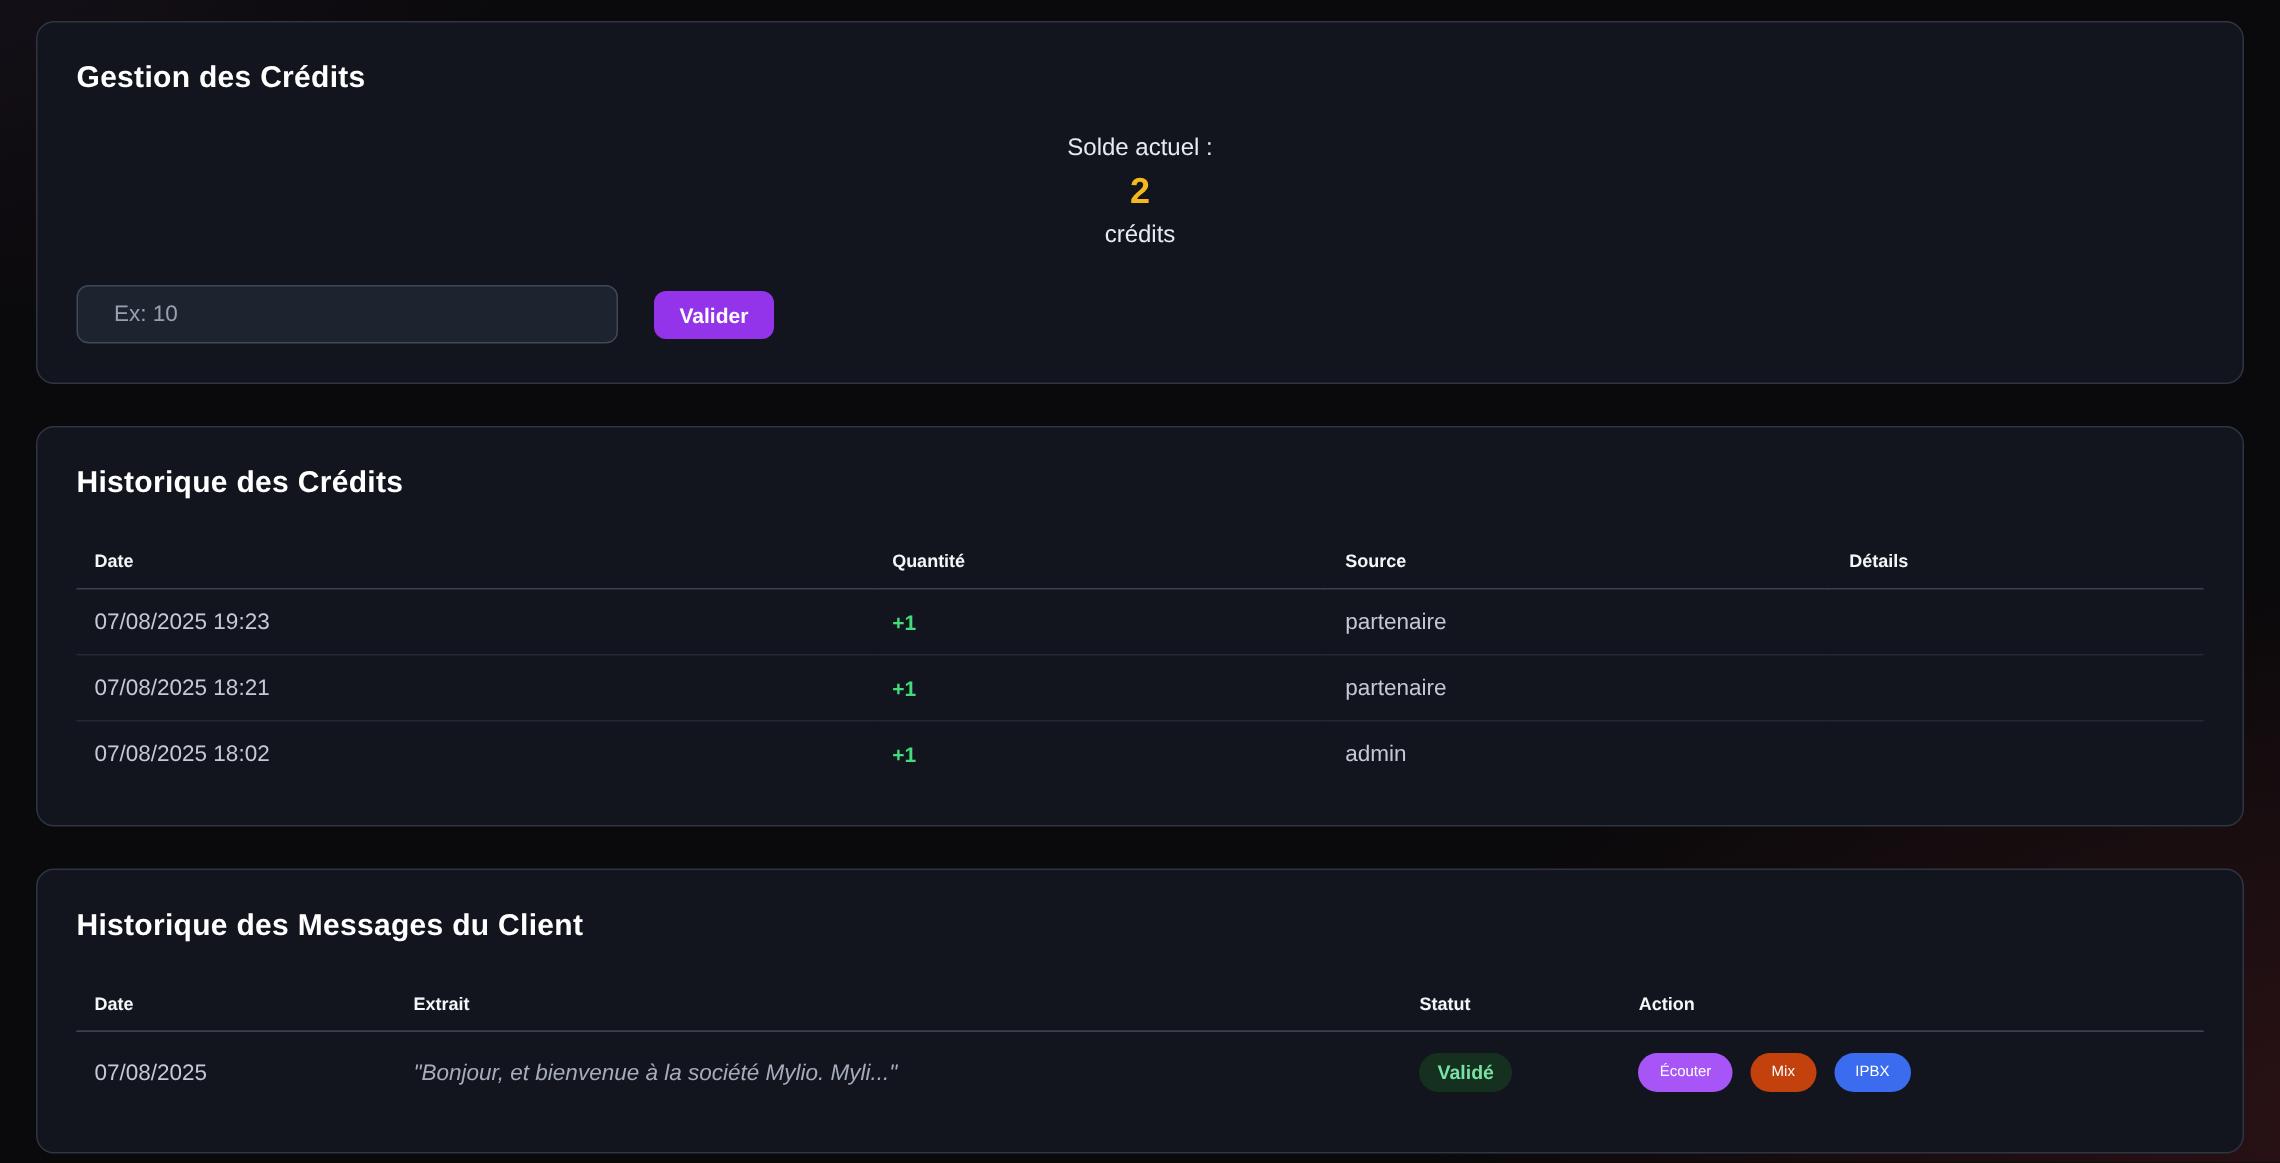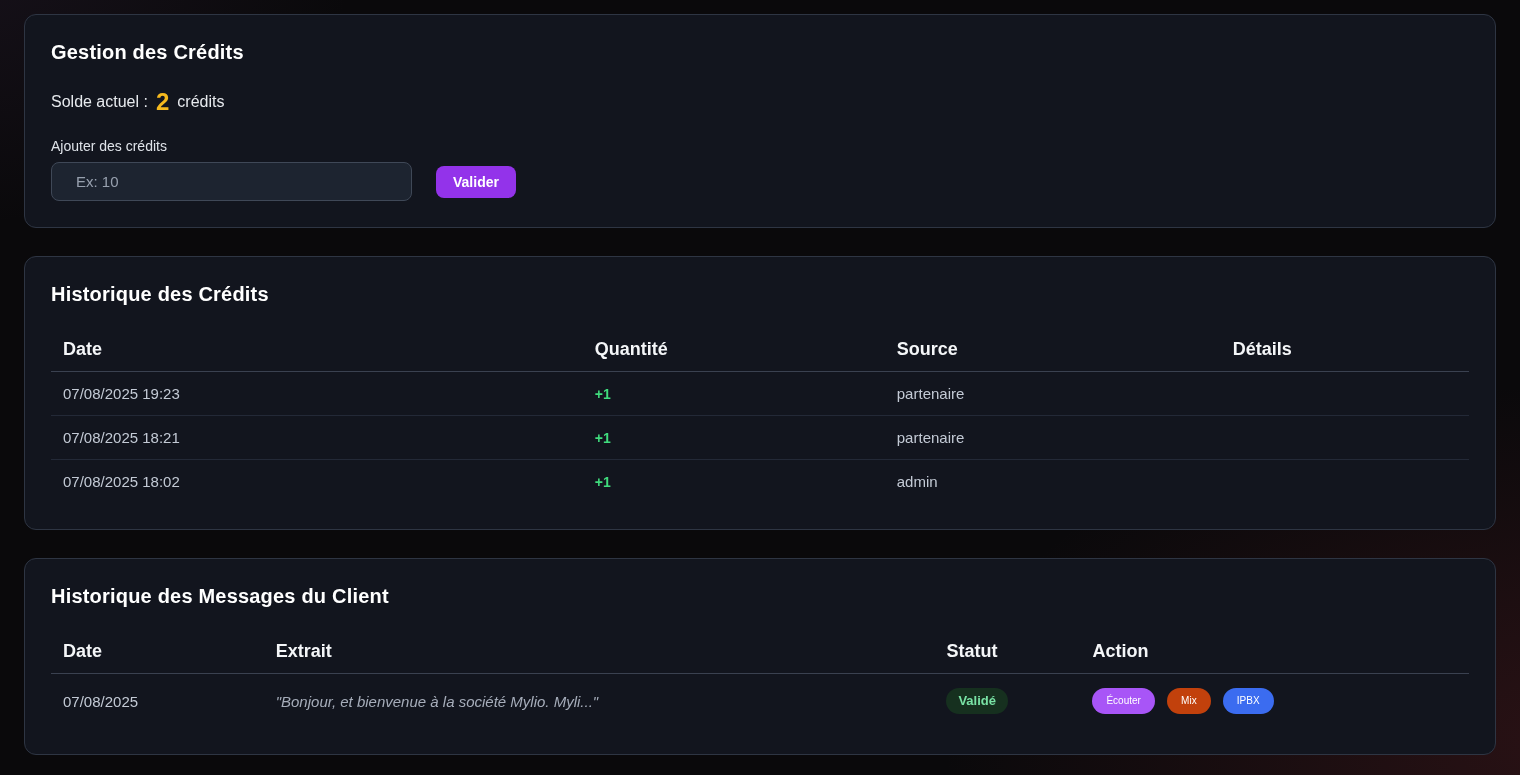--- a/index.html
+++ b/index.html
@@ -30,20 +30,21 @@
     letter-spacing: 0.2px;
   }
   
   .balance-line {
     margin-top: 26px;
     font-size: 16px;
     color: #e7eaee;
     display: flex;
     align-items: center;
     gap: 8px;
+    flex-direction: column;
   }
   .balance-value {
     color: #f5b91e;
     font-size: 24px;
     font-weight: bold;
     line-height: 24px;
   }
   .form-row {
     display: flex;
     align-items: flex-end;
@@ -86,21 +87,21 @@
     white-space: nowrap;
   }
   
   table {
     width: 100%;
     border-collapse: collapse;
     margin-top: 22px;
   }
   th {
     text-align: left;
-    font-size: 18px;
+    font-size: 12px;
     font-weight: bold;
     color: #f4f6f8;
     padding: 11px 12px;
     border-bottom: 1px solid #3a4150;
   }
   td {
     font-size: 15px;
     color: #c3cad5;
     padding: 13px 12px;
     border-bottom: 1px solid #232937;
@@ -154,21 +155,20 @@
   <h2 class="panel-title">Gestion des Crédits</h2>
 
   <div class="balance-line">
     <span>Solde actuel :</span>
     <span class="balance-value">2</span>
     <span>crédits</span>
   </div>
 
   <div class="form-row">
     <div class="field-amount">
-      <label class="field-label">Ajouter des crédits</label>
       <input type="text" class="text-input" placeholder="Ex: 10" style="">
     </div>
     <button class="btn-valider">Valider</button>
   </div>
 </section>
 
 <section class="panel">
   <h2 class="panel-title">Historique des Crédits</h2>
 
   <table class="credits-table">

